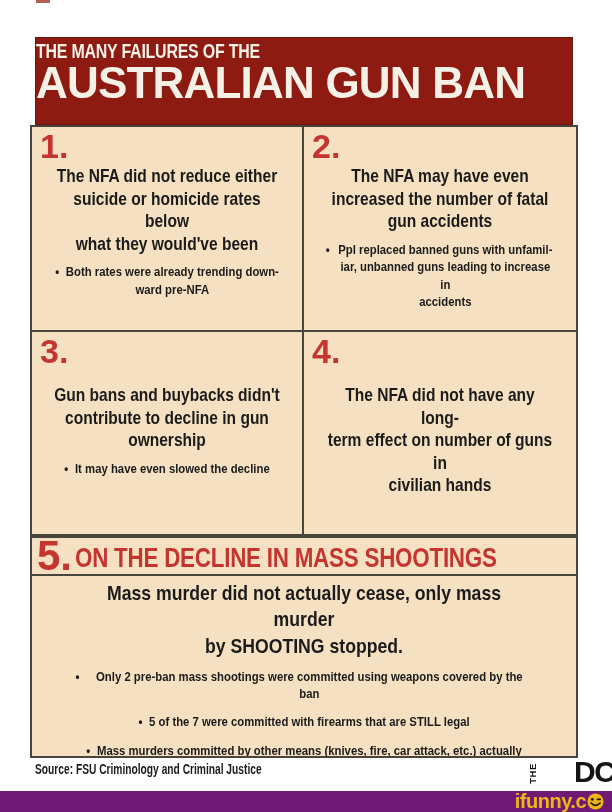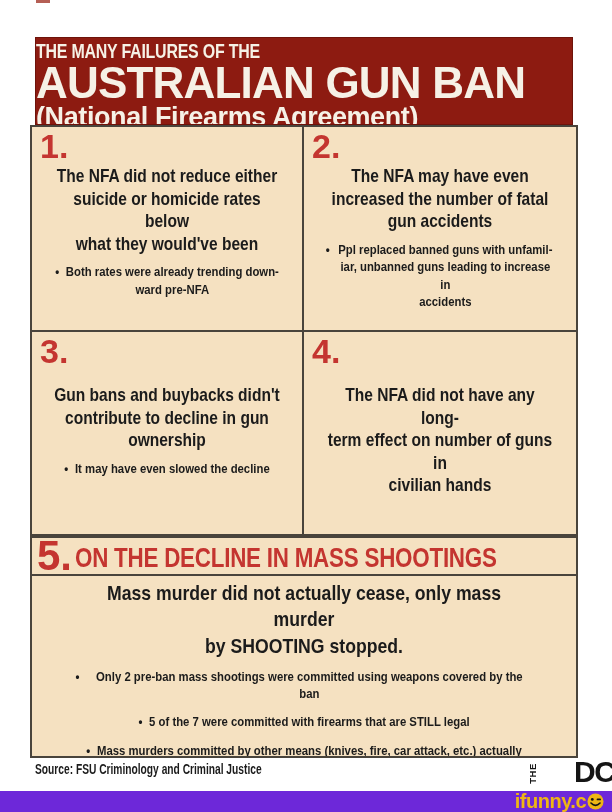--- a/index.html
+++ b/index.html
@@ -67,36 +67,35 @@
     transform:scaleX(.73);transform-origin:left center;
   }
   .dc-logo{position:absolute;left:527px;top:757px;display:flex;align-items:center;color:#151515;gap:36px;}
   .the-wrap{width:11px;height:30px;position:relative;}
   .the-v{
     position:absolute;left:-9px;top:11px;font-size:9.5px;font-weight:bold;letter-spacing:.5px;
     transform:rotate(-90deg);transform-origin:center;display:block;width:28px;text-align:center;
   }
   .dc-text{font-size:30px;font-weight:bold;letter-spacing:-1.5px;line-height:1;}
 
-  .bar{position:absolute;left:0;bottom:0;width:612px;height:21px;background:#6d28d9;}
+  .bar{position:absolute;left:0;bottom:0;width:612px;height:21px;background:#701a75;}
   .watermark{
     position:absolute;right:8px;top:0;height:21px;display:flex;align-items:center;
     color:#eeb614;font-weight:bold;font-size:20px;letter-spacing:-.5px;
   }
   .smiley{margin-left:1px;display:block;}
 </style>
 </head>
 <body>
 
 <div class="artifact"></div>
 
 <div class="header">
   <div class="kicker">THE MANY FAILURES OF THE</div>
   <div class="title">AUSTRALIAN GUN BAN</div>
-  <div class="subtitle">(National Firearms Agreement)</div>
 </div>
 
 <div class="grid">
   <div class="grow row1">
     <div class="cell cell-l">
       <div class="num">1.</div>
       <div class="sec-heading">The NFA did not reduce either
 suicide or homicide rates below
 what they would've been</div>
       <div class="bullet-row">

